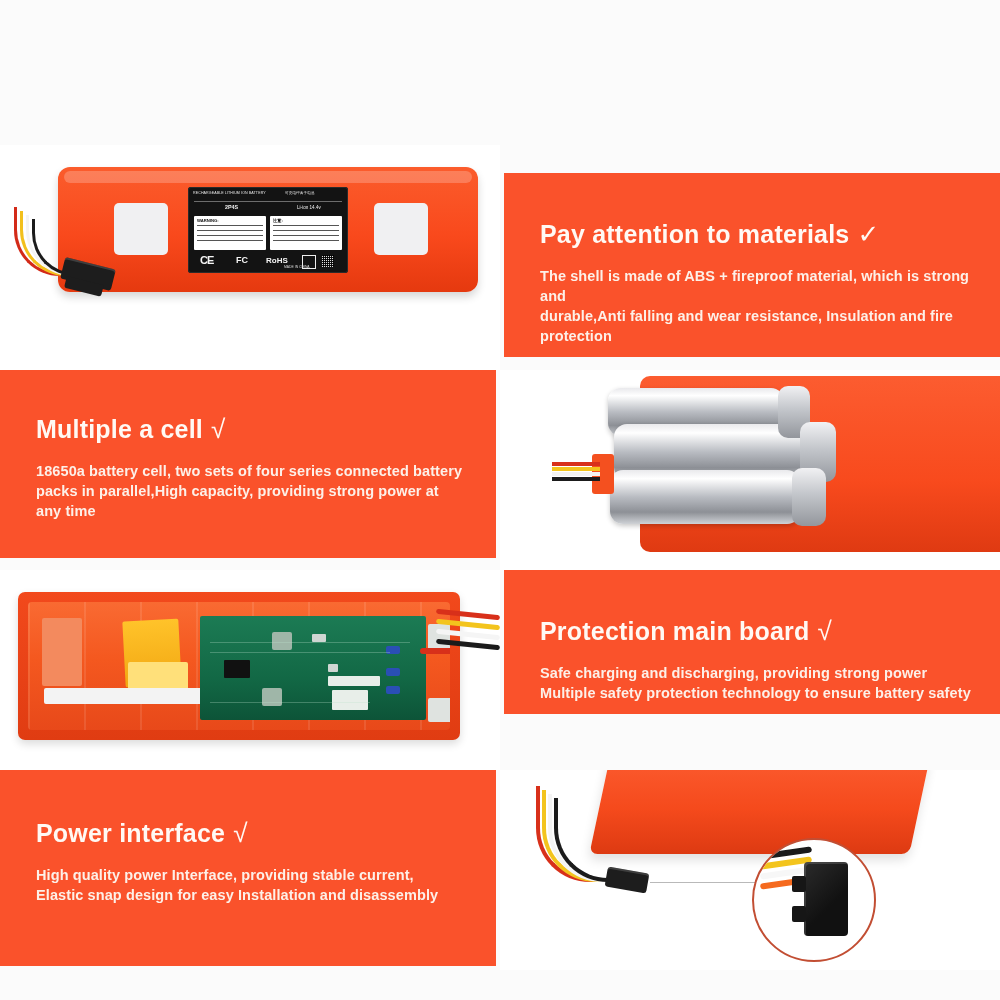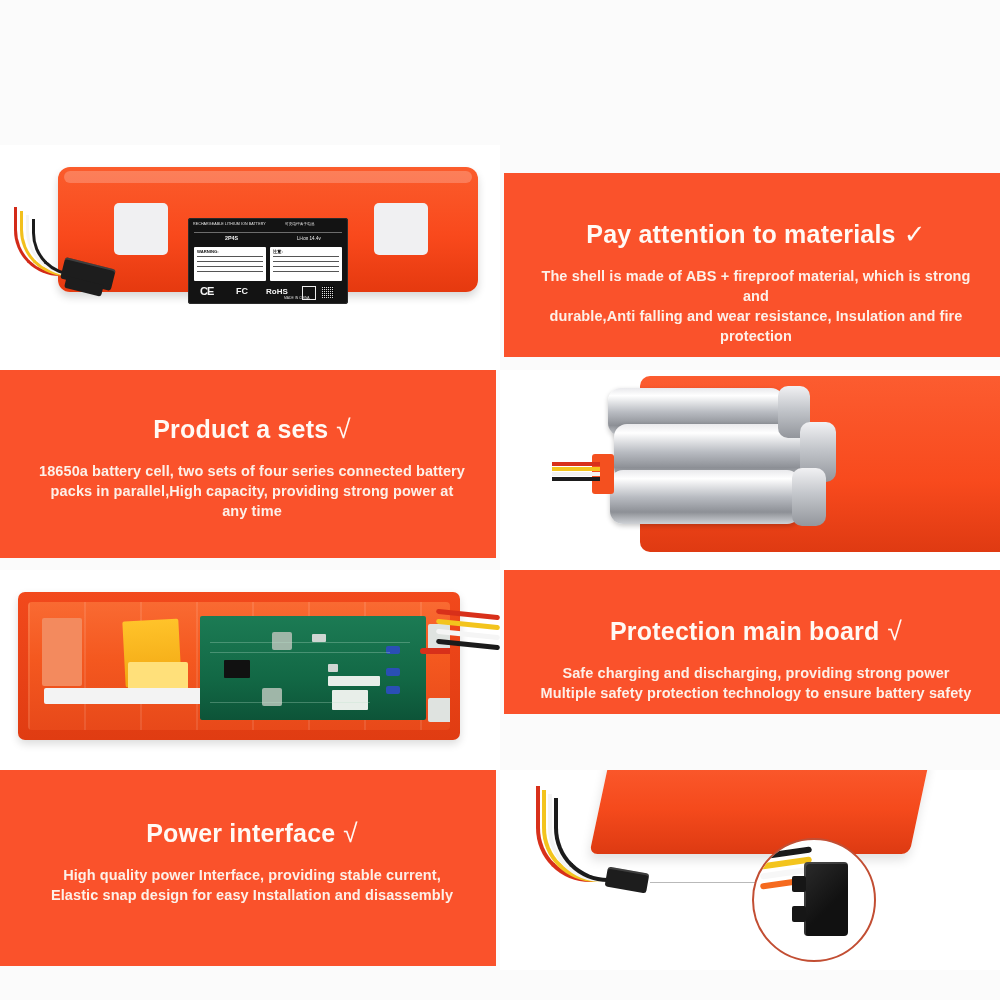--- a/index.html
+++ b/index.html
@@ -54,21 +54,21 @@
   .cell.photo{background:#ffffff;}
   .cell.text{background:#fa522b;}
 
   
   .r1 .cell.text{left:504px;width:496px;top:28px;height:184px;}
   .r2 .cell.text{left:0;width:496px;top:0;height:188px;}
   .r3 .cell.text{left:504px;width:496px;top:0;height:144px;}
   .r4 .cell.text{left:0;width:496px;top:0;height:196px;padding-left:19px;}
 
   
-  .tb{position:absolute;left:36px;right:28px;top:50px;text-align:center;}
+  .tb{position:absolute;left:36px;right:28px;top:50px;}
   .tb h2{
     margin:0 0 16px 0;
     font-size:25px;
     font-weight:bold;
     color:#fff9f4;
     letter-spacing:.2px;
     white-space:nowrap;
   }
   .tb h2 .chk{font-size:26px;font-weight:normal;margin-left:8px;}
   .tb p{
@@ -98,21 +98,20 @@
     content:"";position:absolute;left:6px;right:6px;top:4px;height:12px;
     background:rgba(255,255,255,.22);border-radius:9px;
   }
   .pad{position:absolute;width:54px;height:52px;background:#f0f0f2;border-radius:5px;top:36px;}
   .pad.l{left:56px;}
   .pad.r{left:316px;}
   .label{
     position:absolute;left:130px;top:20px;width:160px;height:86px;
     background:#131313;border-radius:3px;overflow:hidden;
     box-shadow:inset 0 0 0 1px #2a2a2a;
-    margin-top:31px;
   }
   .lbl-top{position:absolute;left:5px;top:4px;right:5px;height:8px;}
   .lbl-top span{position:absolute;top:0;font-size:3.6px;color:#e8e8e8;white-space:nowrap;letter-spacing:.1px;}
   .lbl-top span.a{left:0;}
   .lbl-top span.b{left:92px;}
   .lbl-rule{position:absolute;left:6px;right:6px;top:14px;height:1px;background:#6d6d6d;}
   .lbl-mid{position:absolute;left:5px;right:5px;top:17px;height:10px;}
   .lbl-mid span{position:absolute;font-size:5.4px;font-weight:bold;color:#f2f2f2;white-space:nowrap;}
   .lbl-mid span.model{left:32px;}
   .lbl-mid span.spec{left:104px;font-weight:normal;font-size:4.6px;top:1px;}
@@ -309,21 +308,21 @@
         <h2><span>Pay attention to materials</span><span class="chk">✓</span></h2>
         <p>The shell is made of ABS + fireproof material, which is strong and</p>
         <p>durable,Anti falling and wear resistance, Insulation and fire protection</p>
       </div>
     </div>
   </div>
 
   <div class="row r2">
     <div class="cell left text">
       <div class="tb">
-        <h2><span>Product a sets</span><span class="chk">√</span></h2>
+        <h2><span>Multiple a cell</span><span class="chk">√</span></h2>
         <p>18650a battery cell, two sets of four series connected battery</p>
         <p>packs in parallel,High capacity, providing strong power at any time</p>
       </div>
     </div>
     <div class="cell right photo">
       <div class="art">
         <div class="shell-r2"></div>
         <div class="cellcyl cy1"></div>
         <div class="cellcyl cy2"></div>
         <div class="cellcyl cy3"></div>

